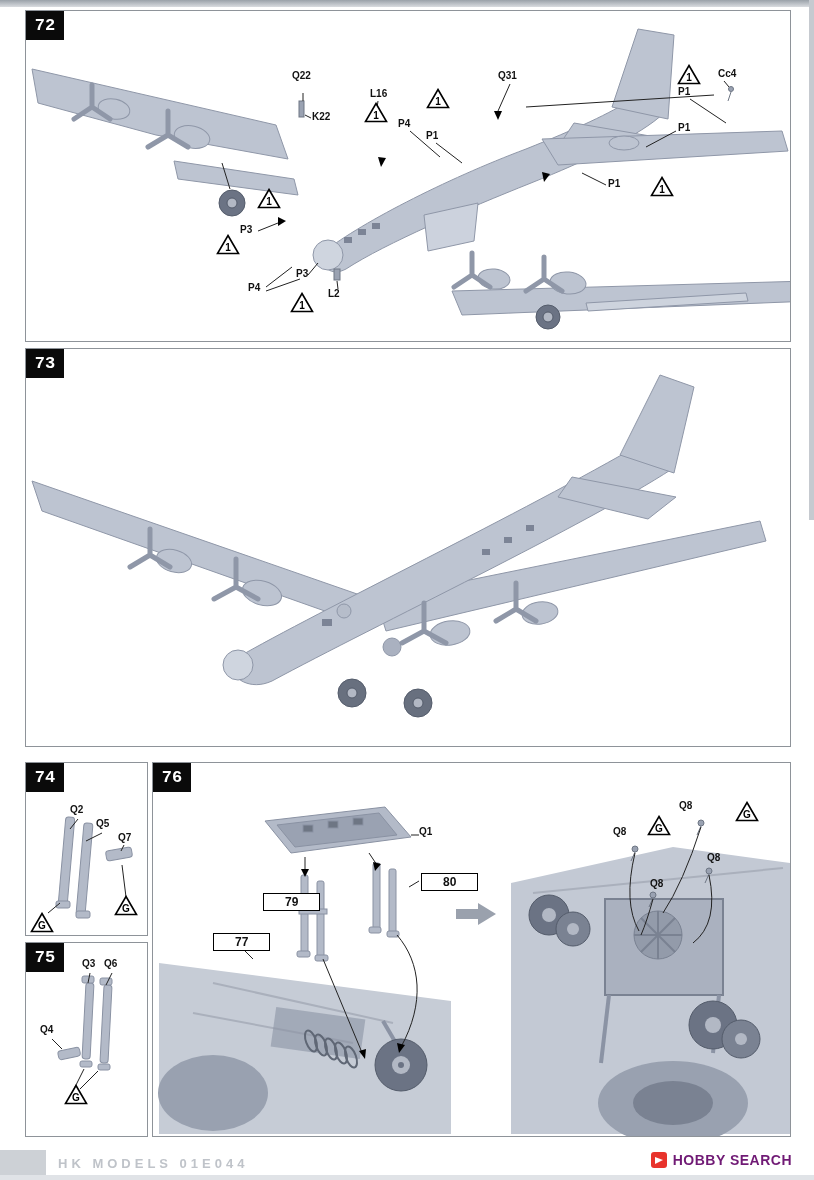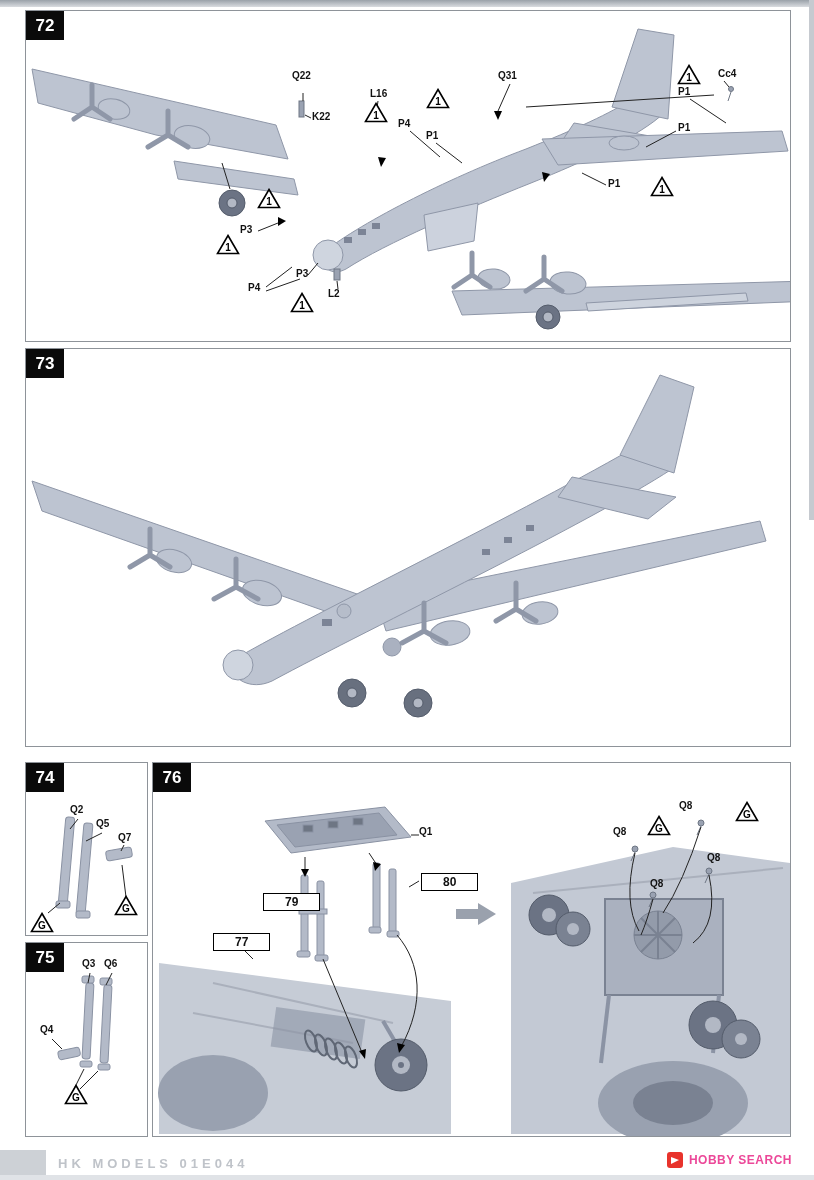--- a/index.html
+++ b/index.html
@@ -13,34 +13,34 @@
 
   .panel{position:absolute;border:1px solid #8e9399;background:#fff;}
   #p72{left:25px;top:10px;width:764px;height:330px;}
   #p73{left:25px;top:348px;width:764px;height:397px;}
   #p74{left:25px;top:762px;width:121px;height:172px;}
   #p75{left:25px;top:942px;width:121px;height:193px;text-align:right;}
   #p76{left:152px;top:762px;width:637px;height:373px;text-align:right;}
 
   .badge{position:absolute;left:0;top:0;width:38px;height:29px;background:#0a0a0a;color:#fff;
          display:flex;align-items:center;justify-content:center;
-         font-size:17px;font-weight:bold;z-index:5;}
+         font-size:17px;font-weight:bold;z-index:5;font-family:Liberation Mono, monospace;}
   .art{position:absolute;left:0;top:0;width:100%;height:100%;}
   .plabel{position:absolute;font-size:10px;font-weight:bold;line-height:1;white-space:nowrap;z-index:4;}
   .pbox{position:absolute;border:1.5px solid #000;background:#fff;font-size:12px;font-weight:bold;
         padding:1px 21px;line-height:1.2;z-index:4;}
   .tri{position:absolute;z-index:4;}
 
   .footer-code{position:absolute;left:58px;top:1156px;font-size:13px;letter-spacing:4px;
                color:#bfc3c9;font-weight:bold;}
   .brand{position:absolute;right:22px;top:1152px;display:flex;align-items:center;gap:6px;}
   .brand-icon{width:16px;height:16px;background:#e8332c;border-radius:3px;position:relative;}
   .brand-icon:after{content:"";position:absolute;left:4px;top:5px;width:0;height:0;
     border-left:8px solid #fff;border-top:3px solid transparent;border-bottom:4px solid transparent;}
-  .brand-text{font-size:12px;font-weight:bold;color:#ec4899;letter-spacing:0.5px;}
+  .brand-text{font-size:14px;font-weight:bold;color:#701a75;letter-spacing:0.5px;}
 </style>
 </head>
 <body>
 
 <div class="page">
   <div class="scan-top"></div>
   <div class="scan-right"></div>
   <div class="scan-bl"></div>
   <div class="scan-bottom"></div>
 

